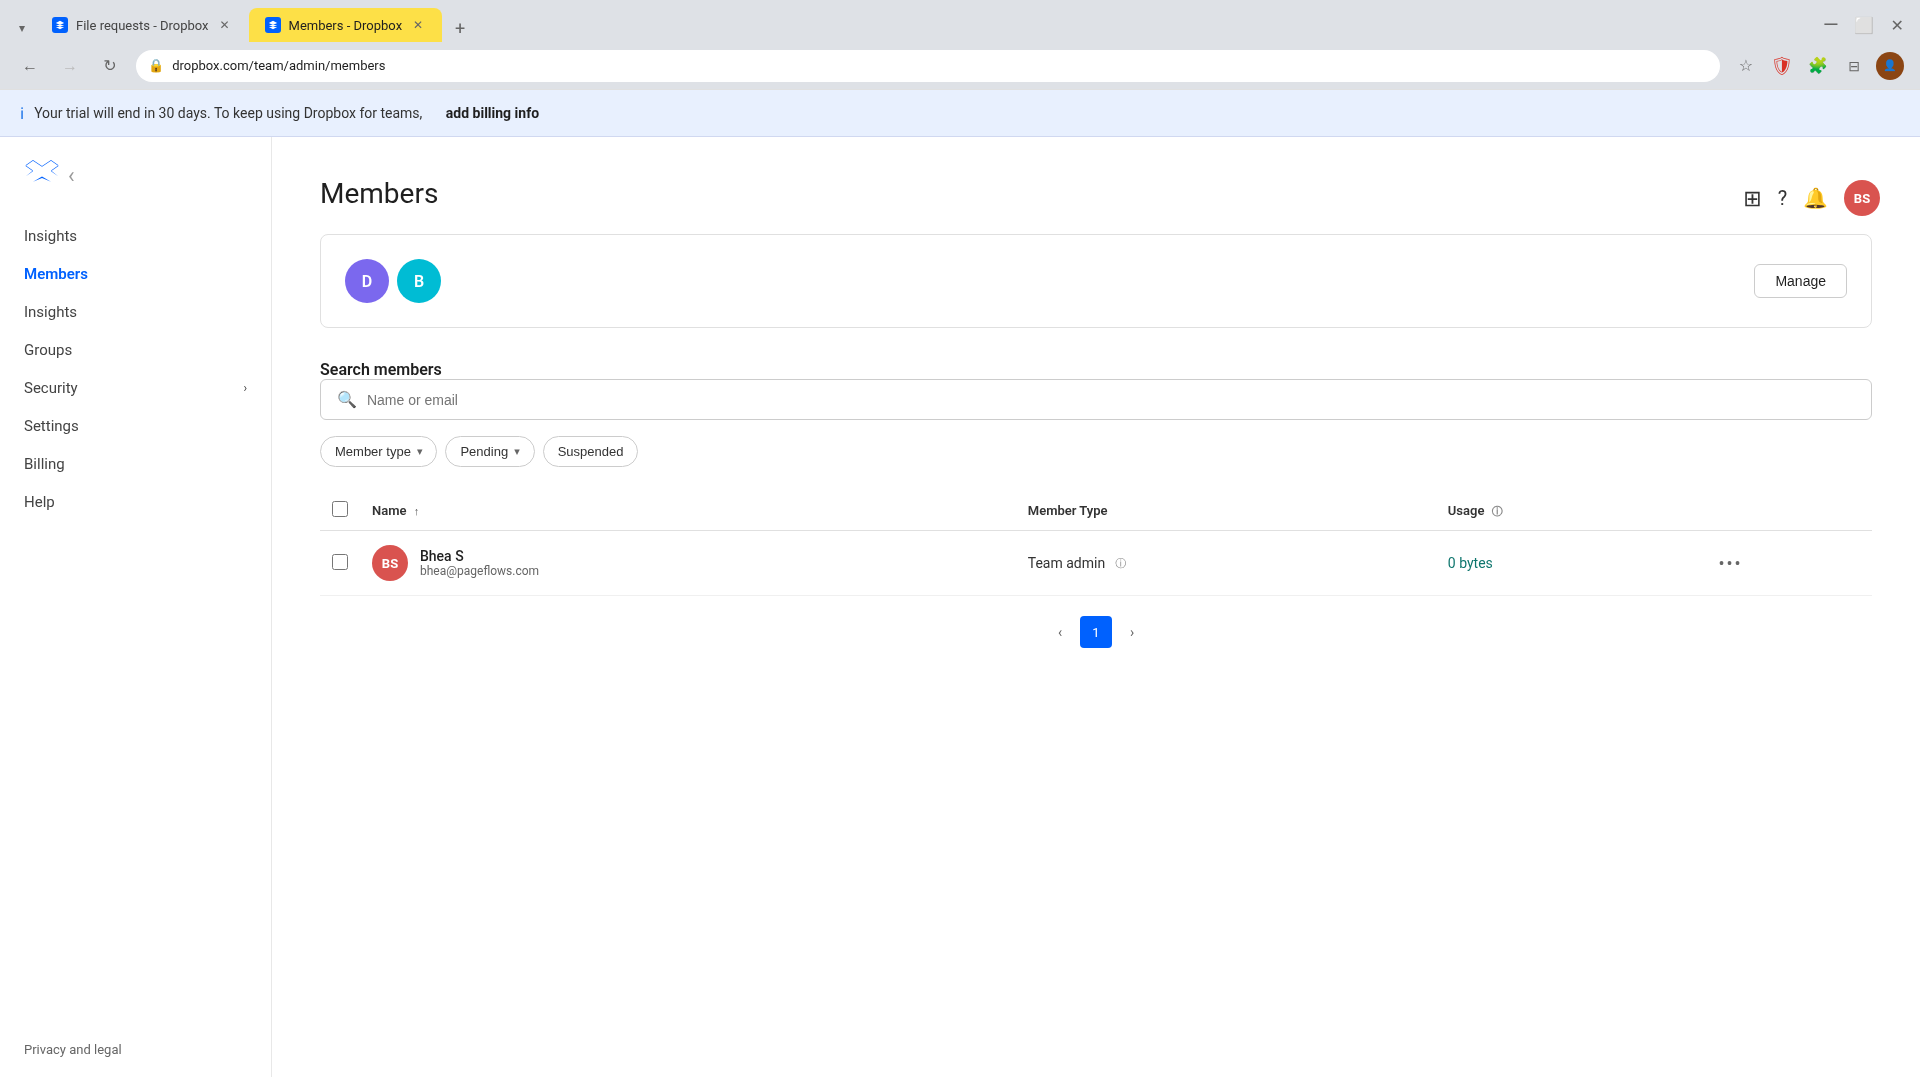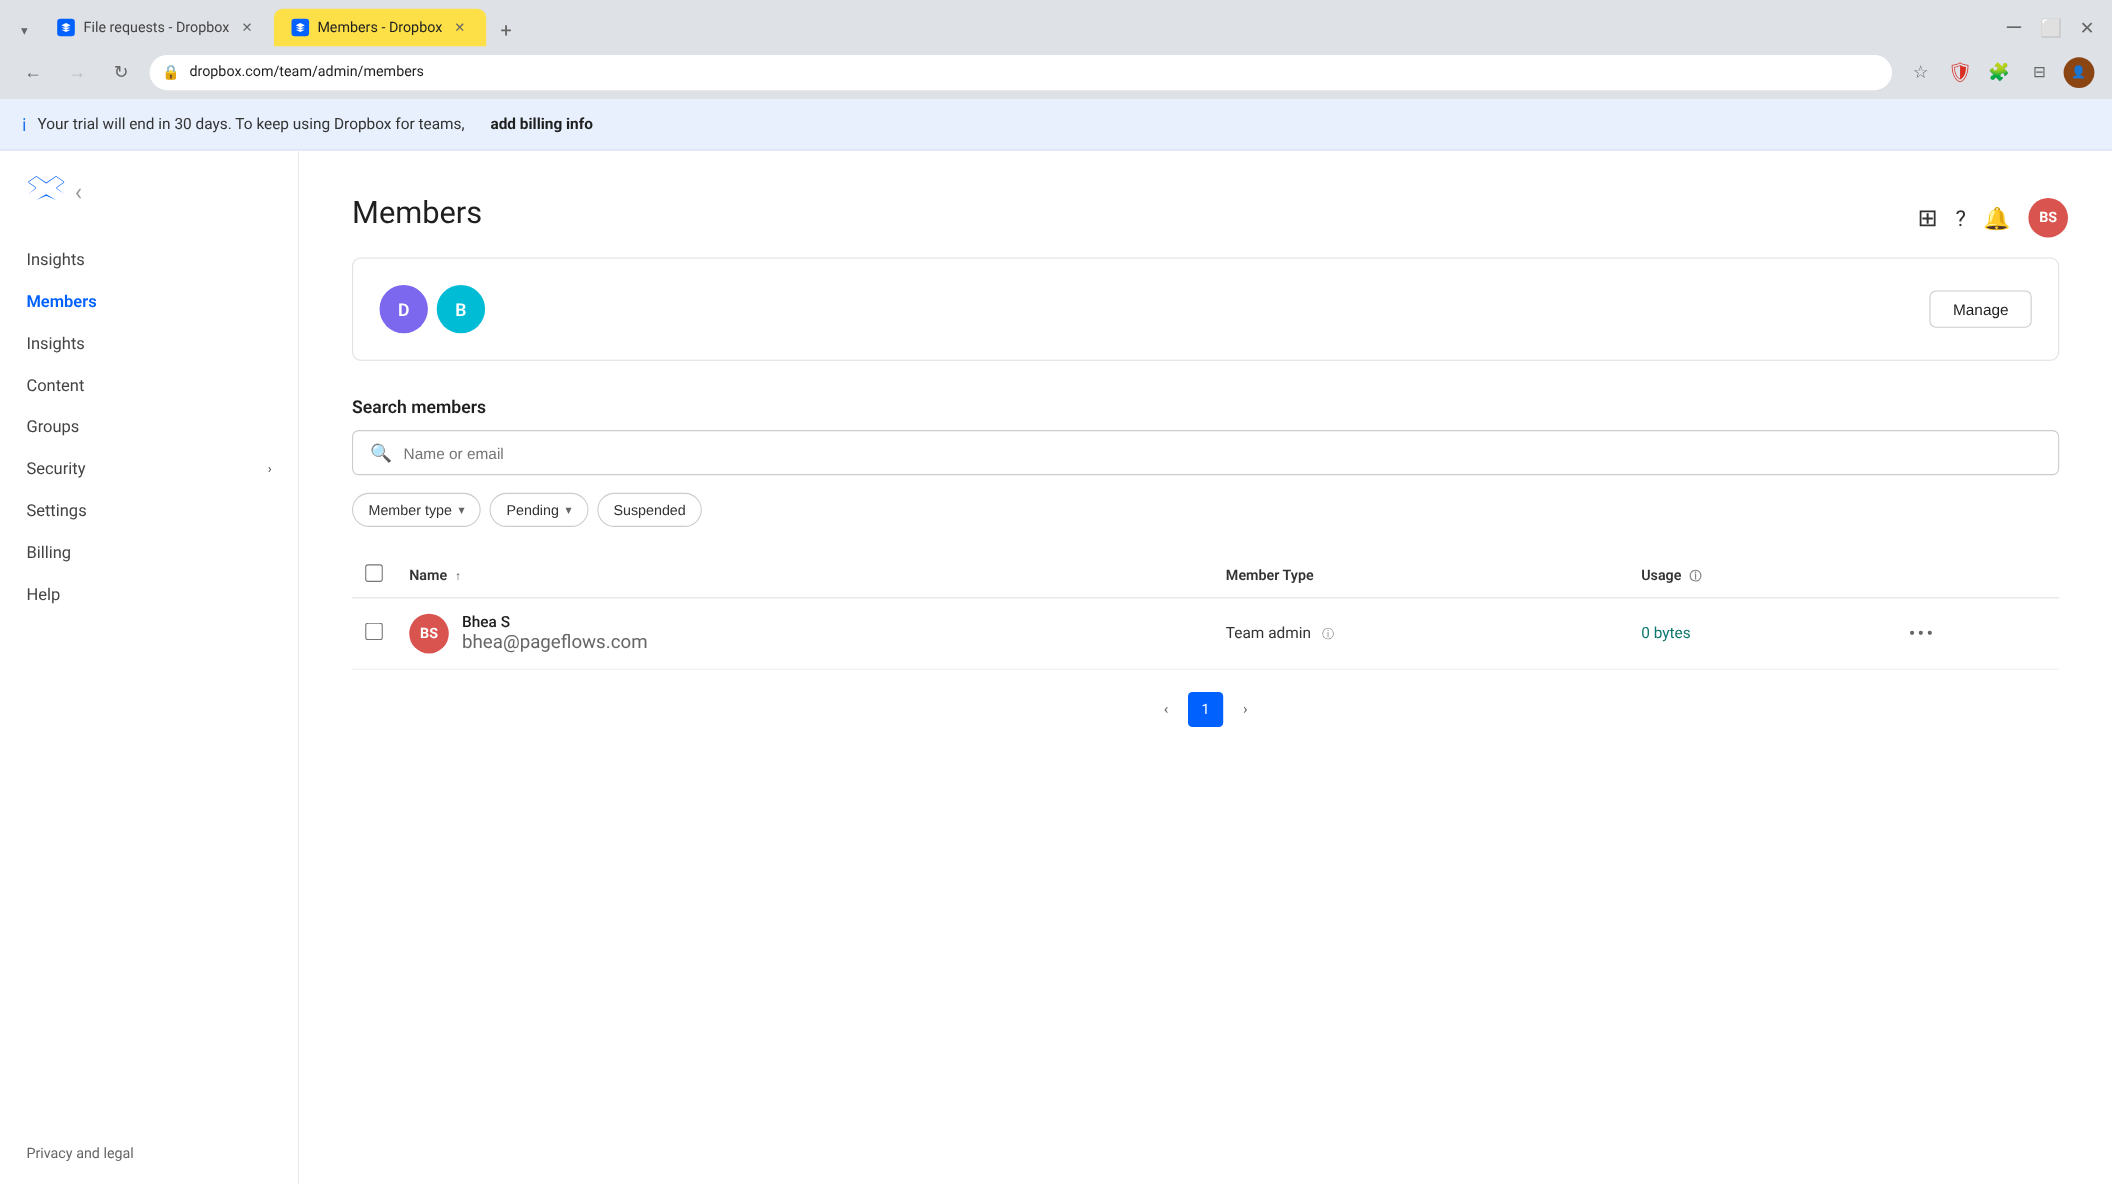--- a/index.html
+++ b/index.html
@@ -51,21 +51,21 @@
 
     .page-title { font-size: 28px; font-weight: 400; color: #1f1f1f; margin-bottom: 24px; }
 
     
     .members-card { border: 1px solid #e0e0e0; border-radius: 8px; padding: 24px; margin-bottom: 32px; display: flex; align-items: center; }
     .member-avatars { display: flex; gap: 8px; }
     .member-avatar { width: 44px; height: 44px; border-radius: 50%; display: flex; align-items: center; justify-content: center; color: white; font-size: 16px; font-weight: 600; cursor: pointer; }
     .manage-btn { margin-left: auto; padding: 8px 20px; border: 1px solid #ccc; border-radius: 6px; background: #fff; font-size: 14px; color: #1f1f1f; cursor: pointer; font-weight: 500; }
 
     
-    .search-section-label { font-size: 16px; font-weight: 600; color: #1f1f1f; margin-bottom: 12px; }
+    .search-section-label { font-size: 16px; font-weight: 600; color: #1f1f1f; }
     .search-box { width: 100%; border: 1px solid #ccc; border-radius: 6px; padding: 10px 16px; font-size: 14px; display: flex; align-items: center; gap: 10px; background: #fff; margin-bottom: 16px; }
     .search-box input { border: none; outline: none; flex: 1; font-size: 14px; color: #666; background: transparent; }
     .search-icon { color: #666; font-size: 16px; }
 
     
     .filter-row { display: flex; gap: 8px; margin-bottom: 24px; }
     .filter-btn { padding: 7px 14px; border: 1px solid #ccc; border-radius: 20px; font-size: 13px; color: #333; background: #fff; cursor: pointer; display: flex; align-items: center; gap: 6px; }
     .filter-chevron { font-size: 11px; color: #666; }
 
     
@@ -75,21 +75,21 @@
     .checkbox-col { width: 40px; }
     .sort-icon { font-size: 11px; margin-left: 4px; color: #555; }
     .info-icon { font-size: 11px; margin-left: 4px; color: #888; cursor: pointer; }
 
     .table-row { border-bottom: 1px solid #f0f0f0; }
     .table-row td { padding: 14px 12px; vertical-align: middle; }
 
     .member-cell { display: flex; align-items: center; gap: 12px; }
     .member-avatar-sm { width: 36px; height: 36px; border-radius: 50%; display: flex; align-items: center; justify-content: center; color: white; font-size: 13px; font-weight: 700; flex-shrink: 0; }
     .member-name { font-size: 14px; font-weight: 500; color: #1f1f1f; }
-    .member-email { font-size: 17px; color: #666; }
+    .member-email { font-size: 12px; color: #666; }
 
     .member-type { font-size: 14px; color: #333; display: flex; align-items: center; gap: 6px; }
     .usage-text { font-size: 14px; color: #0f766e; }
     .more-btn { color: #666; cursor: pointer; font-size: 18px; letter-spacing: 2px; }
 
     
     .pagination { display: flex; justify-content: center; align-items: center; gap: 4px; padding: 20px 0; }
     .page-btn { width: 32px; height: 32px; display: flex; align-items: center; justify-content: center; border-radius: 4px; cursor: pointer; font-size: 13px; color: #333; border: none; background: transparent; }
     .page-btn.active { background: #0061fe; color: white; }
     .page-arrow { width: 32px; height: 32px; display: flex; align-items: center; justify-content: center; cursor: pointer; color: #666; font-size: 14px; }
@@ -174,23 +174,20 @@
 
 
     <div class="nav-item">
       <span>Insights</span>
     </div>
     <div class="nav-item active">
       <span>Members</span>
     </div>
     <div class="nav-item">
       <span>Insights</span>
-    </div>
-    <div class="nav-item">
-      <span>Content</span>
     </div>
     <div class="nav-item">
       <span>Groups</span>
     </div>
     <div class="nav-item">
       <span>Security</span>
       <span class="chevron">›</span>
     </div>
     <div class="nav-item">
       <span>Settings</span>

